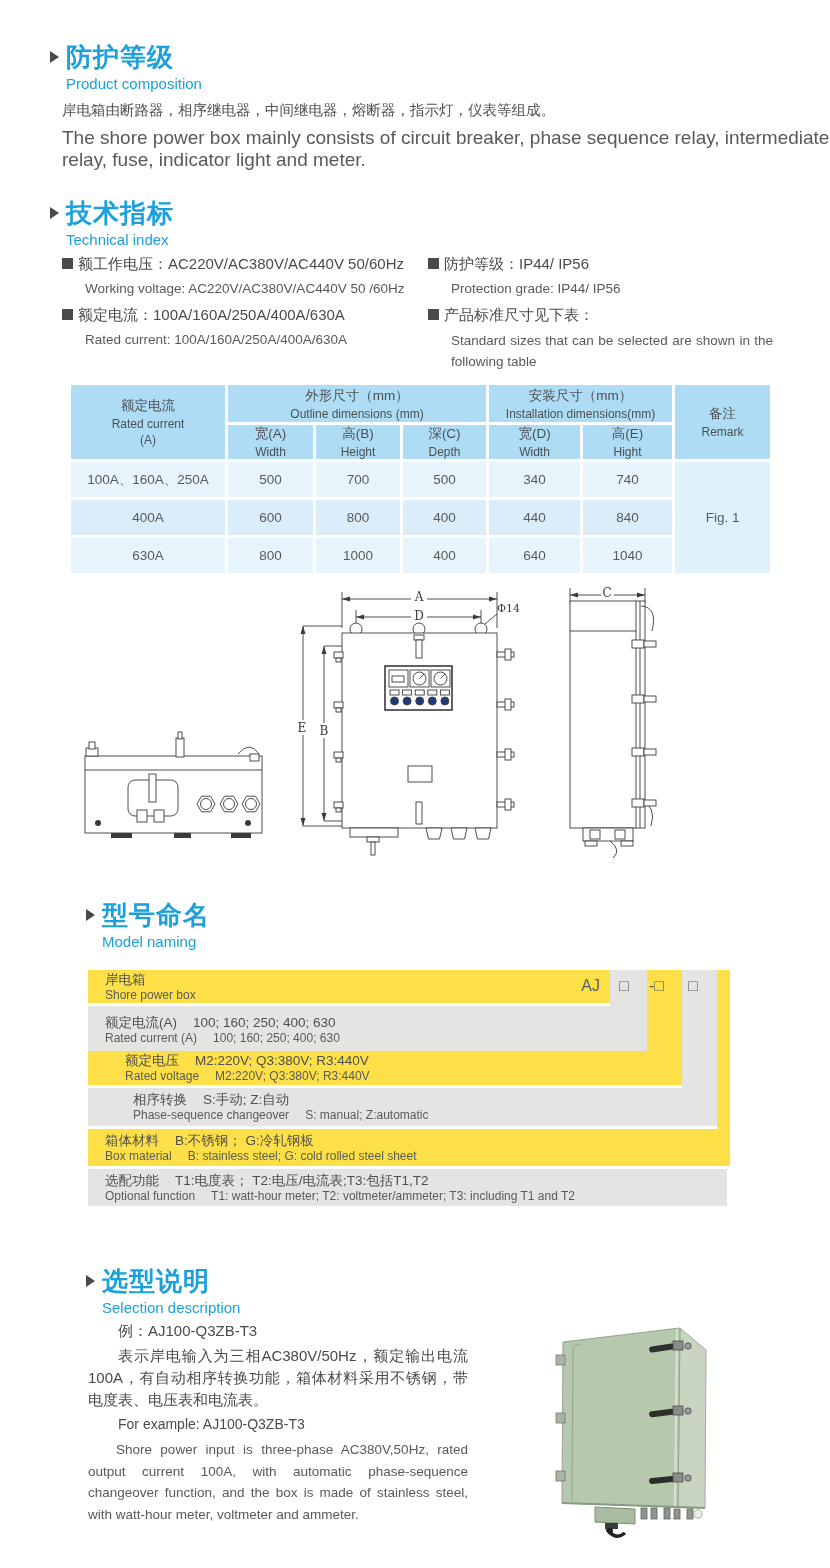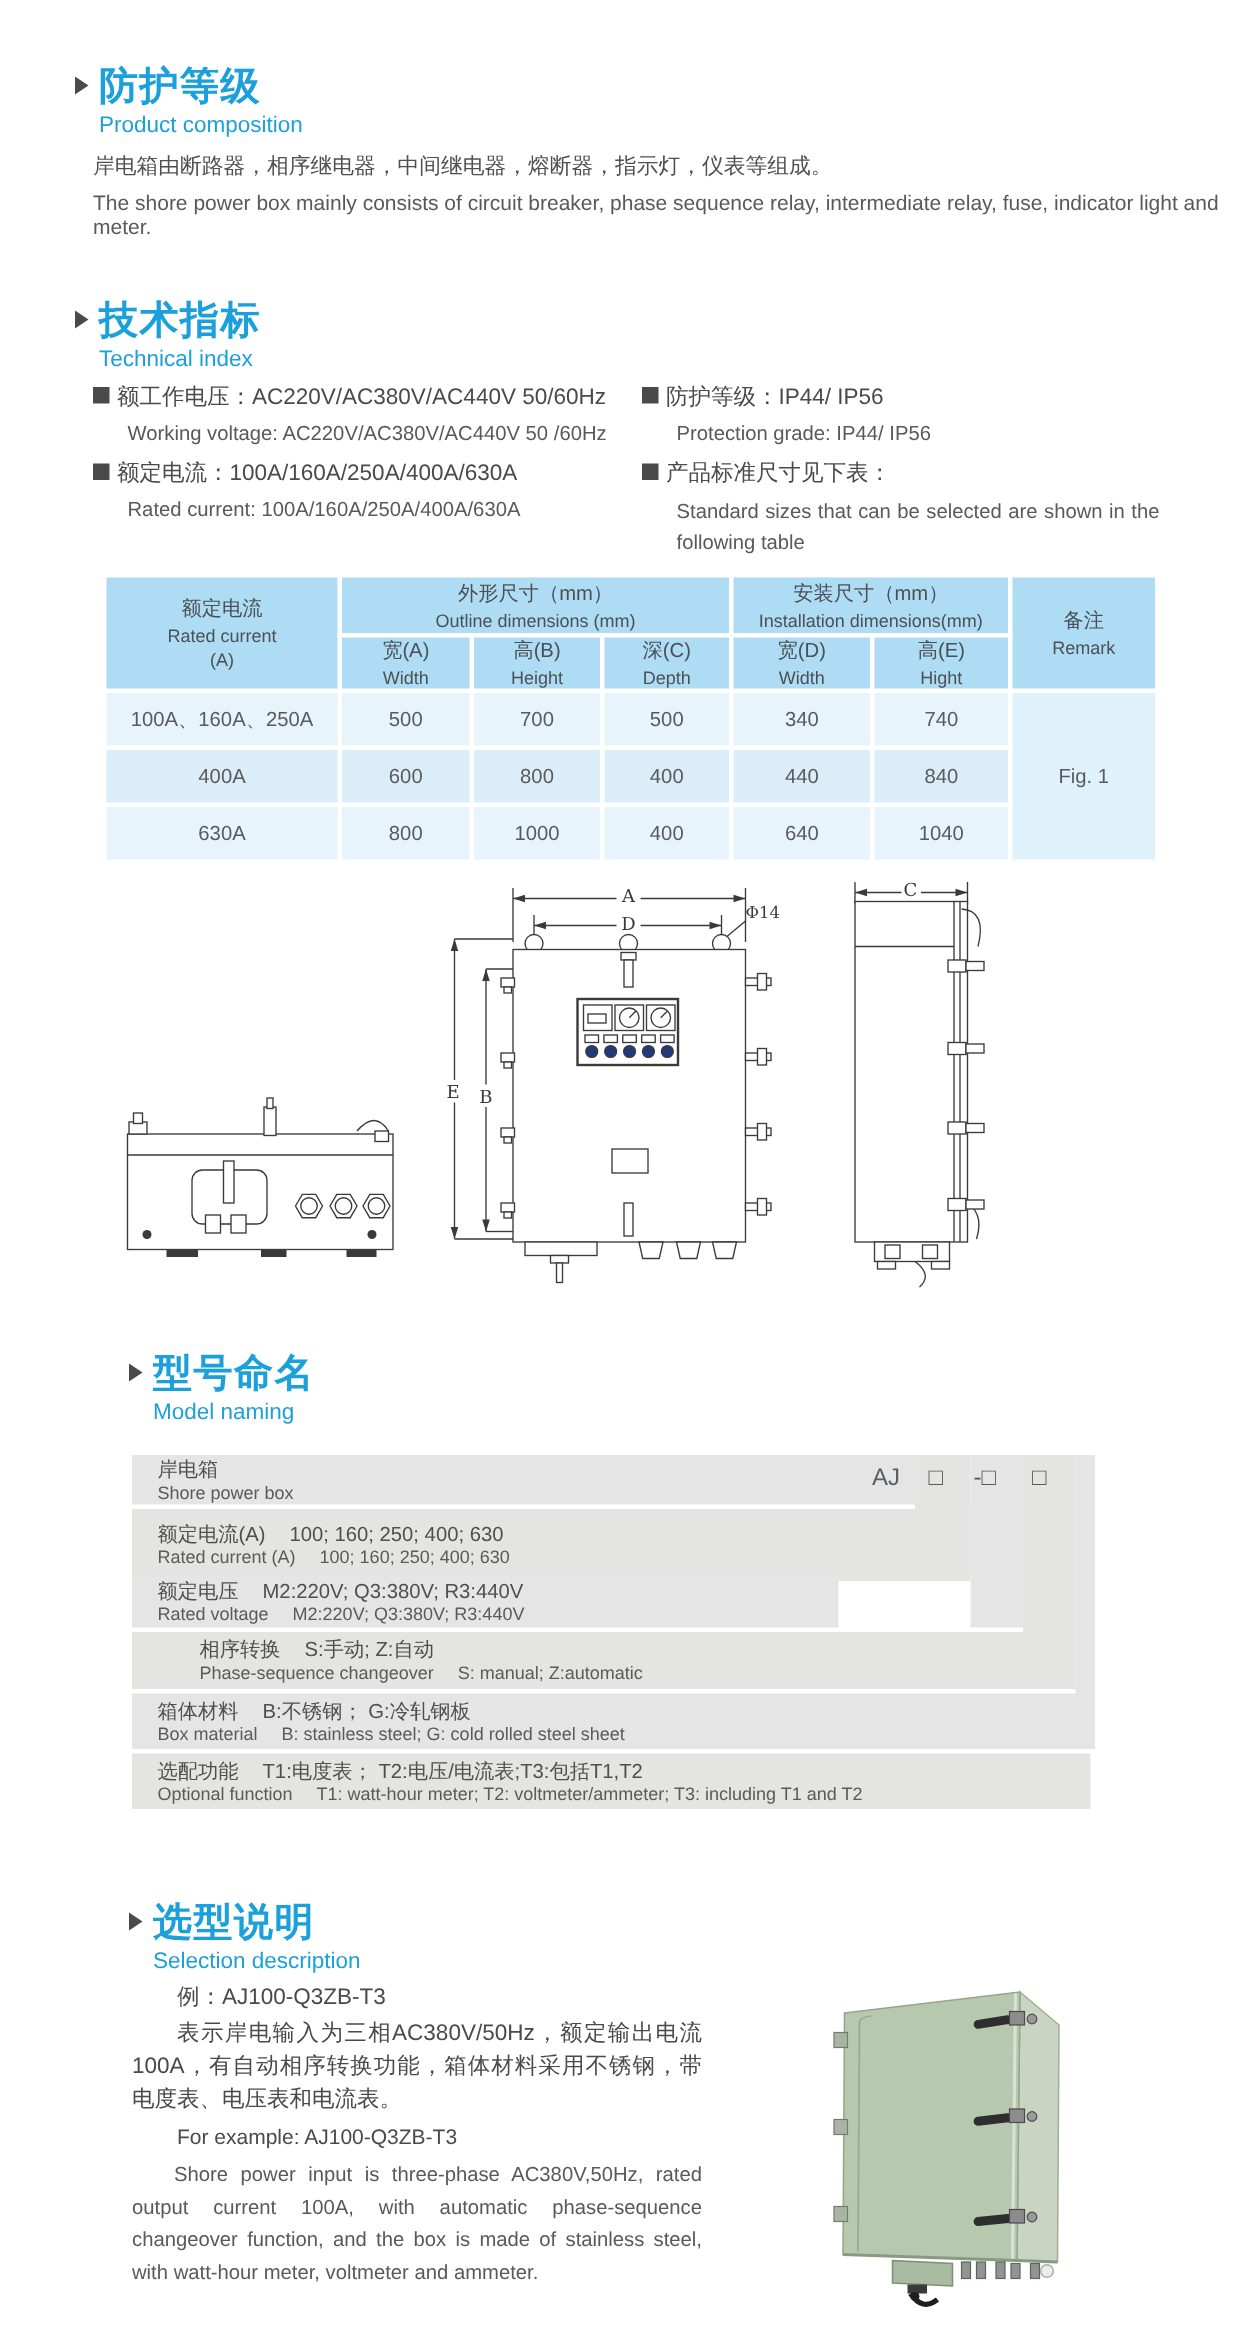--- a/index.html
+++ b/index.html
@@ -6,40 +6,40 @@
   body{font-family:"Liberation Sans","DejaVu Sans",sans-serif;color:#4f4f4f;}
   .page{position:relative;width:830px;height:1568px;background:#fff;overflow:hidden;}
   .abs{position:absolute;}
   
   .sec{position:absolute;display:flex;align-items:flex-start;}
   .tri{width:0;height:0;border-left:9px solid #4a4a4a;border-top:6px solid transparent;border-bottom:6px solid transparent;margin-top:9px;margin-right:7px;}
   .sec-cn{font-size:26px;font-weight:bold;color:#1CA0DB;letter-spacing:1px;line-height:30px;}
   .sec-en{font-size:15px;color:#1CA0DB;margin-top:3px;}
   
   .p-cn{font-size:14.5px;color:#4f4f4f;}
-  .p-en{font-size:14px;color:#595959;}
+  .p-en{font-size:19px;color:#595959;}
   
   .spec{position:absolute;font-size:15px;color:#4a4a4a;white-space:nowrap;}
   .sq{display:inline-block;width:11px;height:11px;background:#4a4a4a;margin-right:5px;}
   .spec-en{position:absolute;font-size:13.5px;color:#595959;white-space:nowrap;}
   .spec-en-block{position:absolute;font-size:13.5px;color:#595959;text-align:justify;line-height:21px;}
   
   table.size{border-collapse:collapse;table-layout:fixed;width:702px;}
   table.size td{border:3px solid #ffffff;text-align:center;vertical-align:middle;padding:0;}
   td.hd{background:#AEDCF4;color:#4b5054;}
   .hd-cn{font-size:13.5px;}
   .hd-en{font-size:12px;margin-top:2px;}
   td.d1{background:#E7F4FC;}
   td.d2{background:#DAEDF8;}
   td.dr{background:#DFF1FA;}
   td.data{font-size:13.5px;color:#5a5a5a;}
   
   .mn-block{position:absolute;left:88px;top:970px;width:642px;height:236px;}
   .mn-col,.mn-row{position:absolute;}
-  .mn-blue{background:#e5e5e5;}
+  .mn-blue{background:#fde047;}
   .mn-gray{background:#E4E5E3;}
   .mn-row{left:0;padding:0;box-sizing:border-box;display:flex;flex-direction:column;justify-content:center;}
   .mn-line{padding-left:17px;white-space:nowrap;}
   .mn-cn{font-size:13.5px;color:#4f4f4f;line-height:17px;}
   .mn-en{font-size:12px;color:#5a5a5a;line-height:15px;}
   .mn-lab{margin-right:16px;}
   .mn-sym{position:absolute;font-size:16px;color:#5a5a5a;}
   .mn-prefix{position:absolute;font-size:16px;color:#55606a;}
   
   .sel-example{position:absolute;font-size:15px;color:#4a4a4a;white-space:nowrap;}
@@ -345,21 +345,21 @@
     <div class="mn-col mn-blue" style="left:629px;top:0;width:13px;height:196px;"></div>
 
     <div class="mn-row mn-blue" style="top:0;height:33px;width:522px;">
       <div class="mn-line mn-cn"><span class="mn-lab">岸电箱</span><span></span></div>
       <div class="mn-line mn-en"><span class="mn-lab">Shore power box</span><span></span></div>
     </div>
     <div class="mn-row mn-gray" style="top:36px;height:48px;width:559px;">
       <div class="mn-line mn-cn"><span class="mn-lab">额定电流(A)</span><span>100; 160; 250; 400; 630</span></div>
       <div class="mn-line mn-en"><span class="mn-lab">Rated current (A)</span><span>100; 160; 250; 400; 630</span></div>
     </div>
-    <div class="mn-row mn-blue" style="top:81px;height:34px;width:471px;">
+    <div class="mn-row mn-blue" style="top:81px;height:34px;width:594px;padding-left:20px;">
       <div class="mn-line mn-cn"><span class="mn-lab">额定电压</span><span>M2:220V;  Q3:380V;  R3:440V</span></div>
       <div class="mn-line mn-en"><span class="mn-lab">Rated voltage</span><span>M2:220V;  Q3:380V;  R3:440V</span></div>
     </div>
     <div class="mn-row mn-gray" style="top:118px;height:38px;width:629px;padding-left:28px;">
       <div class="mn-line mn-cn"><span class="mn-lab">相序转换</span><span>S:手动; Z:自动</span></div>
       <div class="mn-line mn-en"><span class="mn-lab">Phase-sequence changeover</span><span>S: manual;  Z:automatic</span></div>
     </div>
     <div class="mn-row mn-blue" style="top:159px;height:37px;width:642px;">
       <div class="mn-line mn-cn"><span class="mn-lab">箱体材料</span><span>B:不锈钢；  G:冷轧钢板</span></div>
       <div class="mn-line mn-en"><span class="mn-lab">Box material</span><span>B: stainless steel; G: cold rolled steel sheet</span></div>

